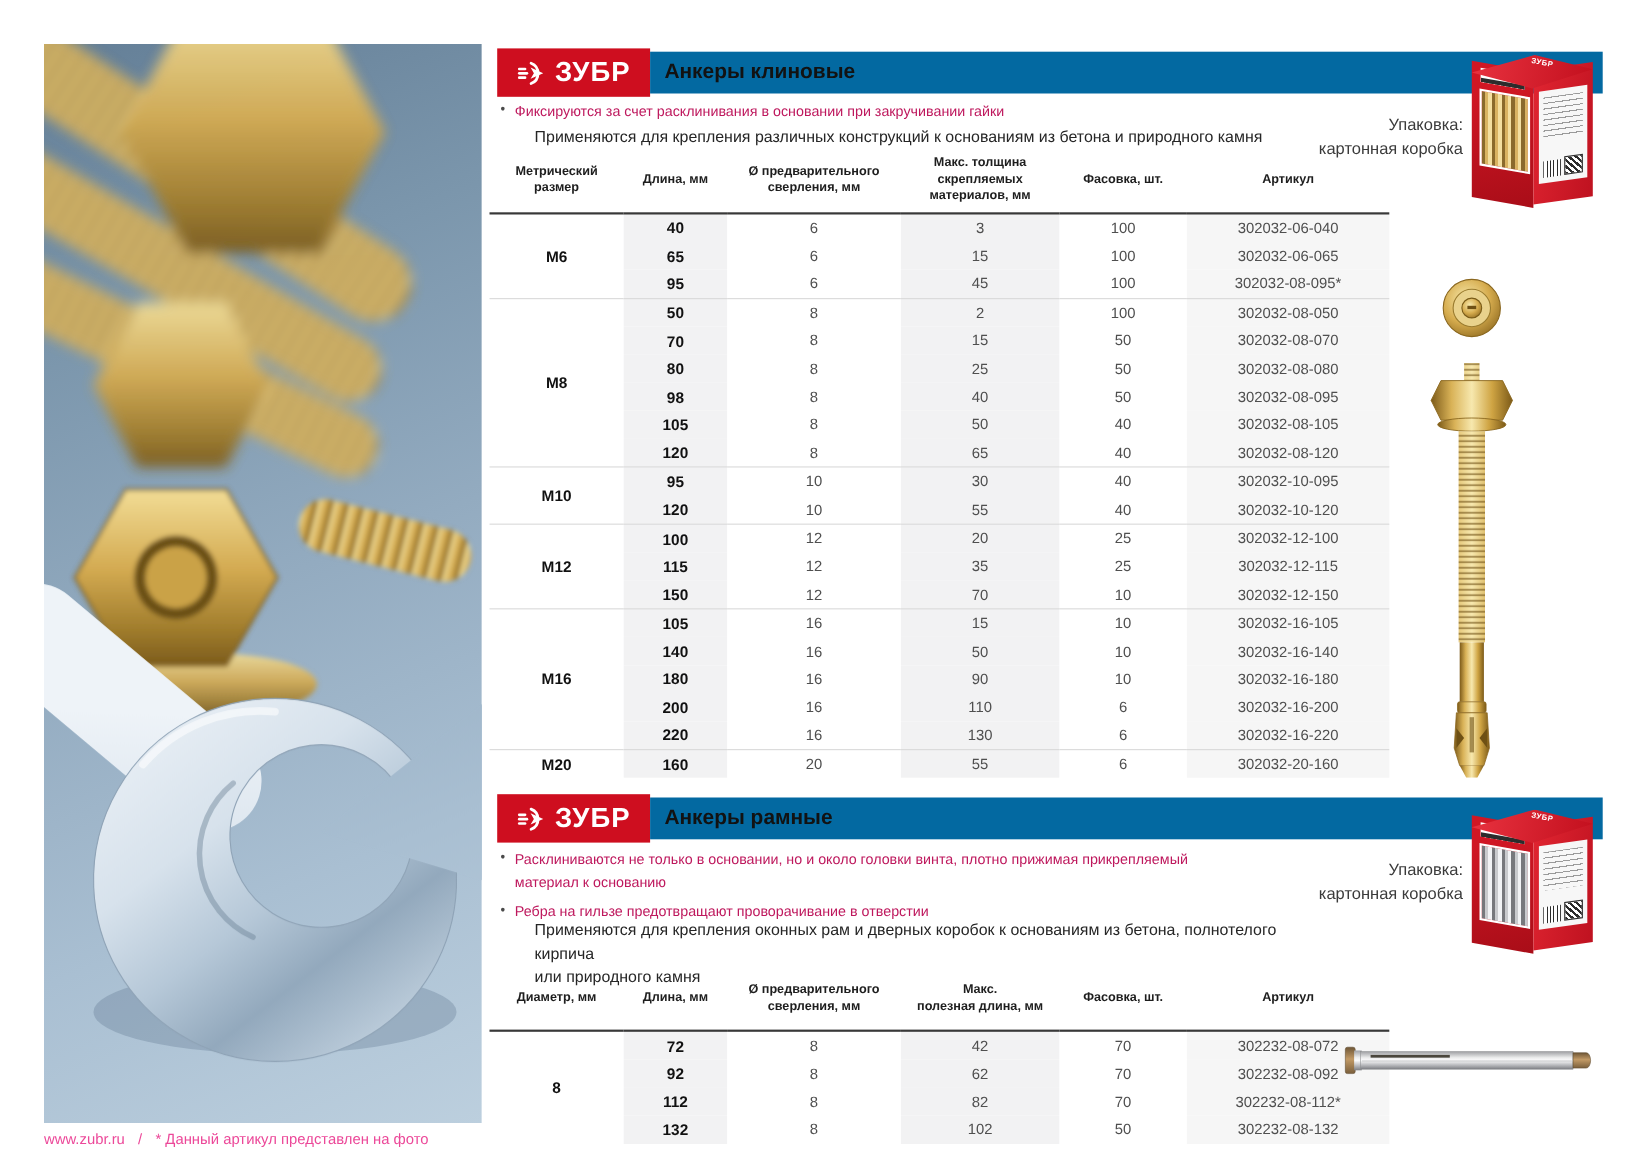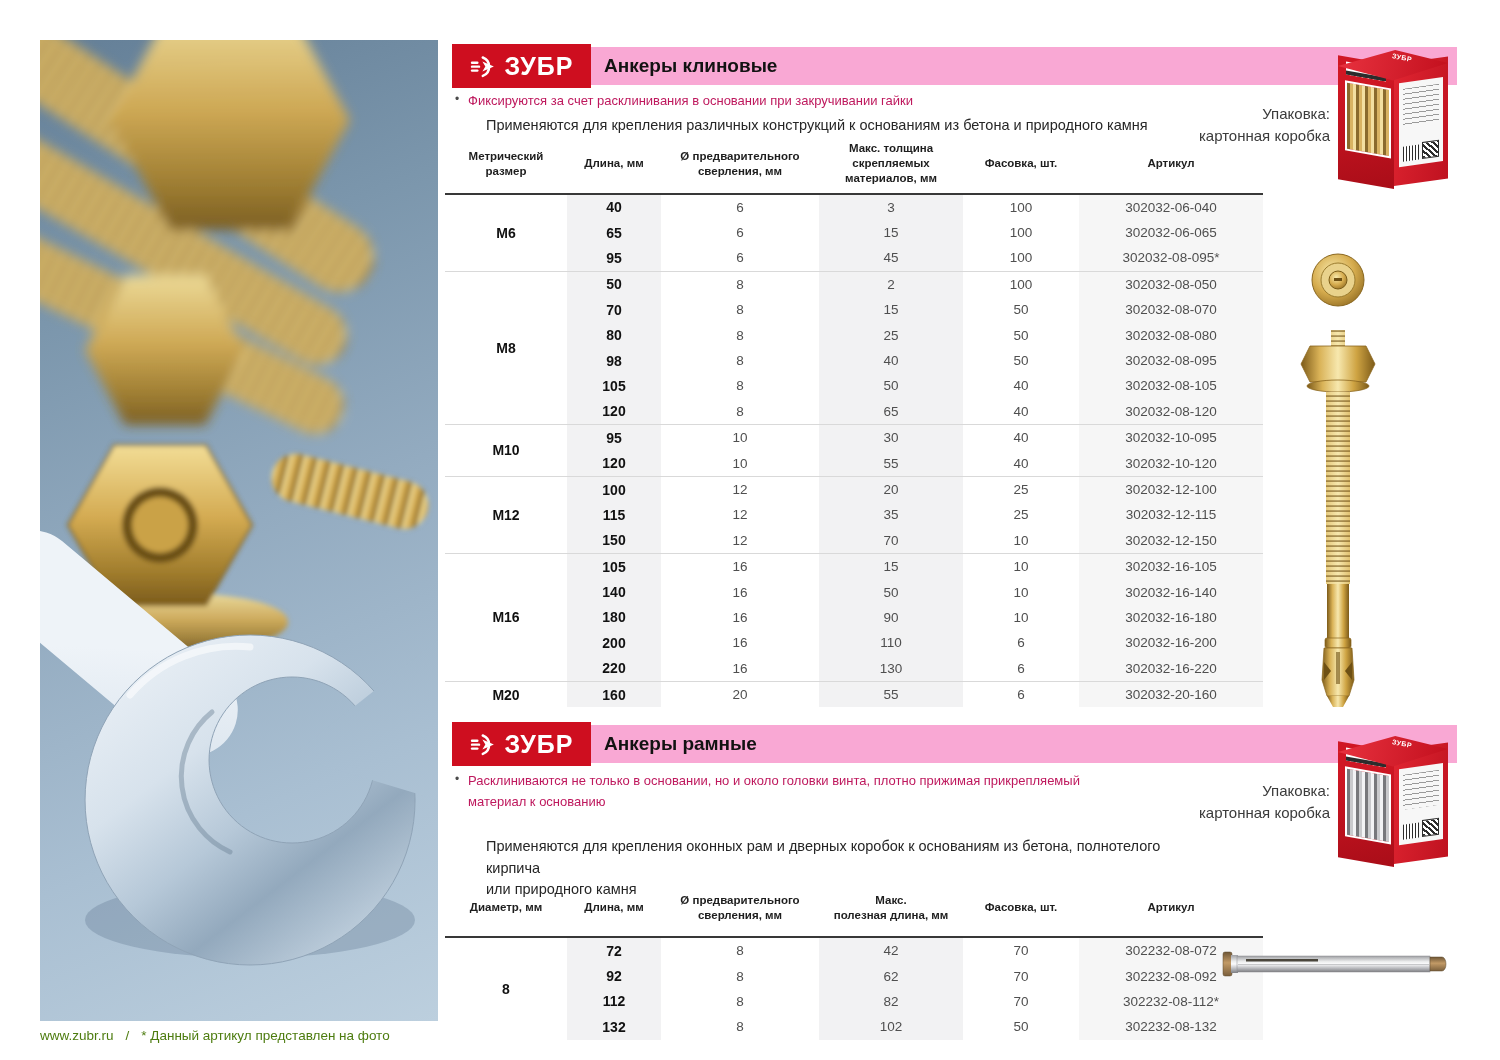--- a/index.html
+++ b/index.html
@@ -4,21 +4,21 @@
 <style>
   html,body{margin:0;padding:0;background:#fff;}
   .page{position:relative;width:1500px;height:1060px;background:#fff;overflow:hidden;
         font-family:"Liberation Sans",sans-serif;}
   .abs{position:absolute;}
 
   
   .badge{position:absolute;left:452px;width:139px;height:44px;background:#ce0e1f;
          display:flex;align-items:center;justify-content:center;gap:6px;}
   .badge .bname{color:#fff;font-weight:bold;font-size:25px;letter-spacing:1px;line-height:1;}
-  .band{position:absolute;left:591px;width:866px;height:38px;background:#f9a8d4;
+  .band{position:absolute;left:591px;width:866px;height:38px;background:#0369a1;
         display:flex;align-items:center;}
   .band .stitle{font-size:19px;font-weight:bold;color:#121212;padding-left:13px;}
 
   
   .bullets{position:absolute;left:455px;width:715px;}
   .bullet{position:relative;padding-left:13px;font-size:13px;line-height:21px;color:#be185d;
           margin-bottom:6px;white-space:pre-line;}
   .bullet::before{content:"•";position:absolute;left:0;top:-1px;color:#4a4a4a;font-size:12px;}
   .note{position:absolute;left:468px;width:710px;font-size:14.5px;line-height:21.5px;
         color:#262626;white-space:pre-line;margin-left:18px;}
@@ -34,21 +34,21 @@
   .spec td{font-size:13.5px;color:#4f4f4f;text-align:center;vertical-align:middle;
            height:25.4px;padding:0;font-family:"Liberation Sans",sans-serif;}
   .spec td.c1{font-weight:bold;color:#111;background:#f2f2f3;font-size:14px;}
   .spec td.c3{background:#f2f2f3;}
   .spec td.c5{background:#f6f6f6;}
   .spec td.td-size{font-weight:bold;color:#111;font-size:14px;}
   .spec tbody + tbody{border-top:1px solid #d9d9d9;}
   .c0{width:114px;}.c1{width:86px;}.c2{width:150px;}.c3{width:136px;}.c4{width:108px;}.c5{width:176px;}
 
   
-  .footer{position:absolute;left:40px;top:1028px;font-size:13.5px;color:#4d7c0f;}
+  .footer{position:absolute;left:40px;top:1028px;font-size:13.5px;color:#ec4899;}
   .footer .site{margin-right:12px;}
   .footer .sep{margin-right:12px;}
 
   
   .prodbox{position:absolute;width:114px;}
   .pb-top{position:absolute;left:2px;top:0;width:110px;height:38px;
           background:linear-gradient(100deg,#e8323f,#c20f1d);
           clip-path:polygon(0 42%,52% 0,100% 34%,50% 80%);}
   .pb-brand{position:absolute;left:56px;top:4px;color:#fff;font-size:7px;font-weight:bold;
             transform:rotate(11deg);letter-spacing:.5px;}
@@ -399,20 +399,21 @@
     </svg>
     <span class="bname">ЗУБР</span>
   </div>
   <div class="band" style="top:725px;">
     <span class="stitle">Анкеры рамные</span>
   </div>
 
   <div class="bullets" style="top:770px;">
     <div class="bullet">Расклиниваются не только в основании, но и около головки винта, плотно прижимая прикрепляемый
 материал к основанию</div>
+    <div class="bullet">Ребра на гильзе предотвращают проворачивание в отверстии</div>
   </div>
   <div class="note" style="top:836px;">Применяются для крепления оконных рам и дверных коробок к основаниям из бетона, полнотелого кирпича
 или природного камня</div>
 
   <div class="pack" style="top:780px;">
     <div>Упаковка:</div>
     <div>картонная коробка</div>
   </div>
 
   <div class="prodbox" style="left:1336px;top:736px;height:140px;">

